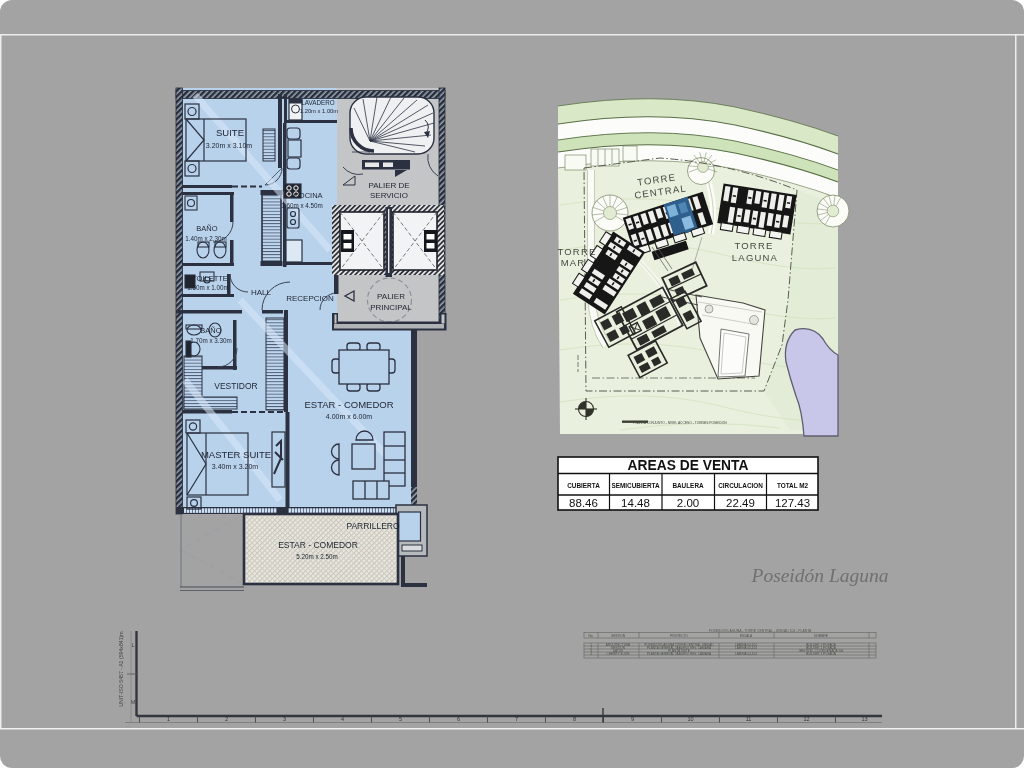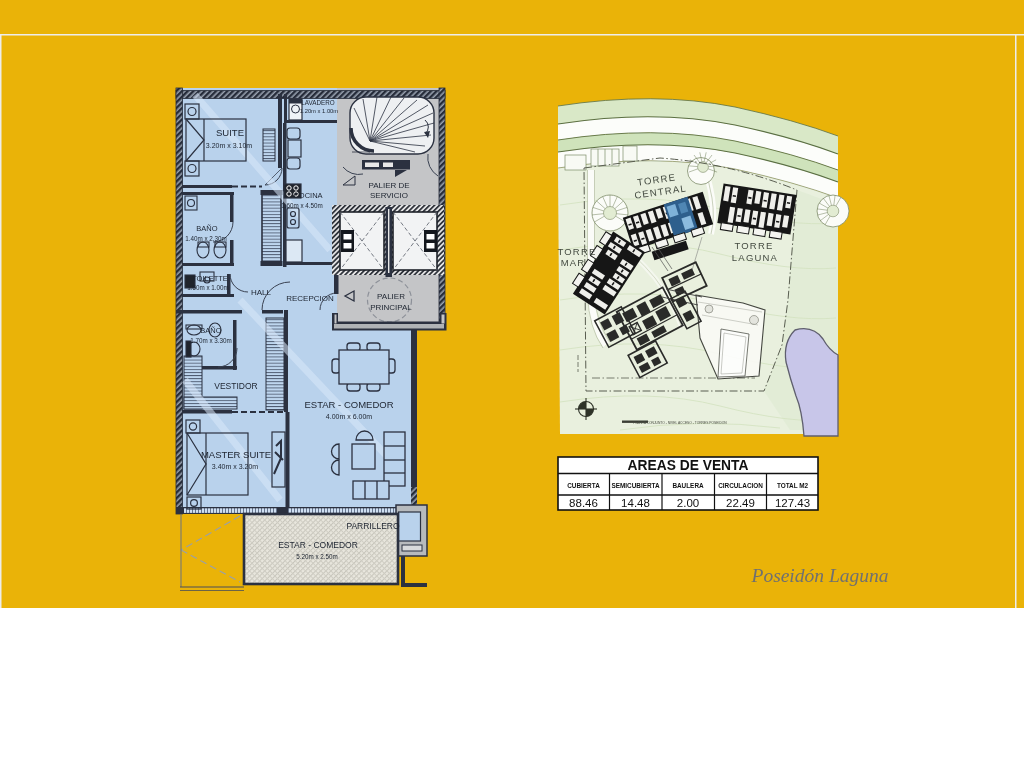--- a/index.html
+++ b/index.html
@@ -1,17 +1,17 @@
 <!DOCTYPE html>
 <html><head>
 <meta charset="utf-8">
 <style>
   html,body{margin:0;padding:0;background:#ffffff;}
-  #page{position:relative;width:1024px;height:608px;background:#eab308;overflow:hidden;
-        font-family:"Liberation Sans", sans-serif;}
+  #page{position:relative;width:1024px;height:768px;background:#a3a3a3;overflow:hidden;
+        font-family:"Liberation Sans", sans-serif;border-radius:12px;}
   svg{position:absolute;left:0;top:0;}
 </style>
 </head>
 <body>
 <div id="page">
 <svg width="1024" height="768" viewBox="0 0 1024 768">
 <defs>
   <pattern id="wallh" width="4" height="4" patternUnits="userSpaceOnUse" patternTransform="rotate(45)">
     <rect width="4" height="4" fill="#97a0ae"></rect>
     <rect width="2.4" height="4" fill="#262c3a"></rect>

